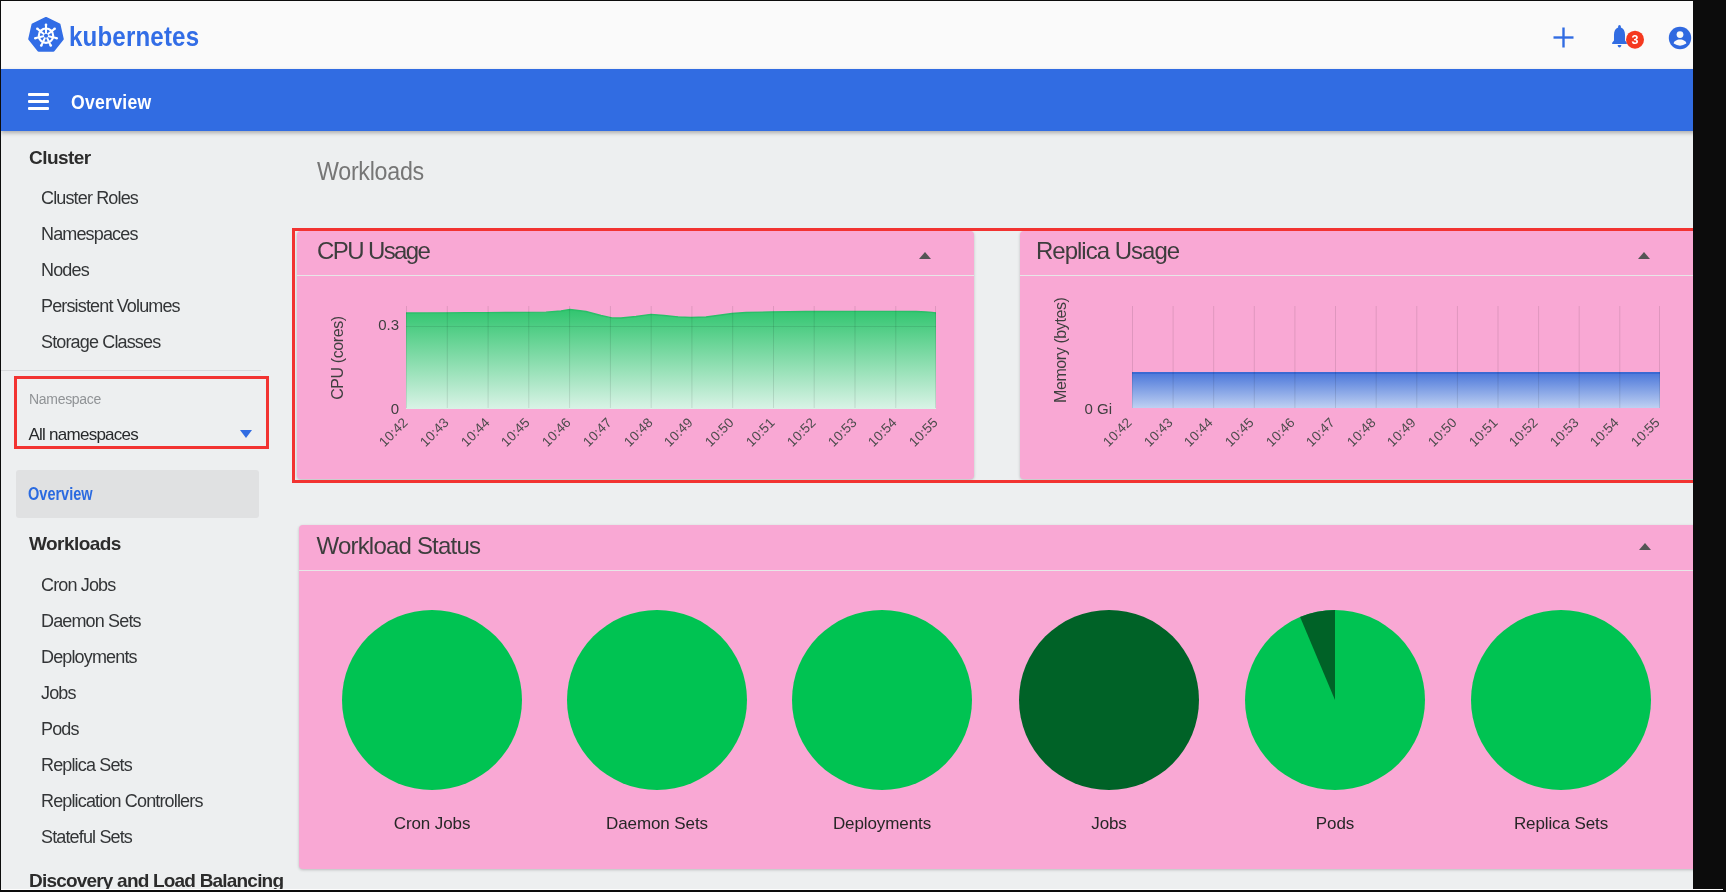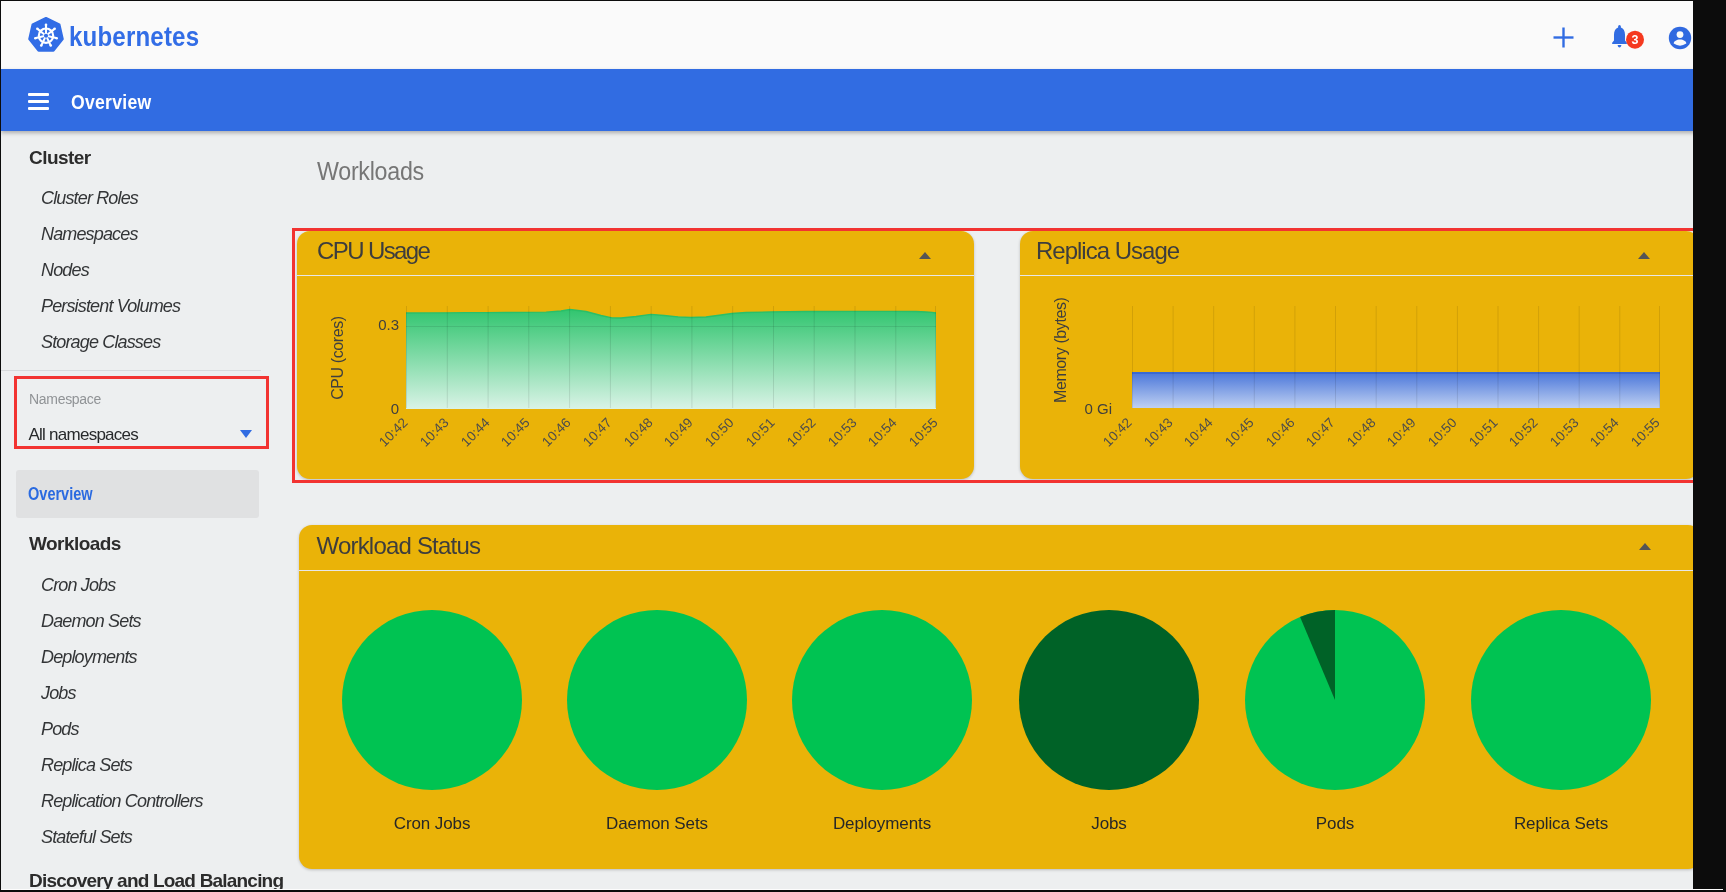--- a/index.html
+++ b/index.html
@@ -15,33 +15,33 @@
   #search { position:absolute; left:295px; top:11px; width:618px; height:43px; background:#e6e8e8; border-radius:2px; }
   #search span { position:absolute; left:82px; top:12px; font-size:17px; color:#84888b; }
 
   
   #bluebar { position:absolute; left:0; top:68px; width:1722px; height:62px; background:#316ce2; box-shadow:0 2px 4px rgba(0,0,0,0.28); }
   #bluebar .title { position:absolute; left:70px; top:22px; font-size:20px; font-weight:bold; color:#fff; letter-spacing:0.3px; transform:scaleX(0.88); transform-origin:left center; }
   .hline { position:absolute; left:27px; width:21px; height:3.4px; background:#fff; border-radius:1px; }
 
   
   .navhead { position:absolute; left:28px; font-size:19px; font-weight:bold; color:#2c2c2c; letter-spacing:-0.55px; }
-  .navitem { position:absolute; left:40px; font-size:18px; color:#333537; letter-spacing:-0.85px;font-style:italic; }
+  .navitem { position:absolute; left:40px; font-size:18px; color:#333537; letter-spacing:-0.85px; }
   #navdivider { position:absolute; left:0; top:369px; width:260px; height:1px; background:#d7d9db; }
   #nslabel { position:absolute; left:28px; top:390px; font-size:14px; color:#909396; letter-spacing:-0.3px; }
   #nsvalue { position:absolute; left:27.5px; top:424px; font-size:17px; color:#27292b; letter-spacing:-0.75px; }
   #nscaret { position:absolute; left:239px; top:429px; width:0; height:0; border-left:6.5px solid transparent; border-right:6.5px solid transparent; border-top:8px solid #316ce2; }
   #ovchip { position:absolute; left:15px; top:469px; width:243px; height:48px; background:#e0e1e2; border-radius:3px; }
   #ovchip span { position:absolute; left:12px; top:13.5px; font-size:17.5px; font-weight:bold; color:#2a6ae0; transform:scaleX(0.83); transform-origin:left top; }
 
   
   .redbox { position:absolute; border:3px solid #f23331; }
 
   
-  .card { position:absolute; background:#eab308; border-radius:13px; box-shadow:0 1px 3px rgba(0,0,0,0.22);padding-left:8px; }
+  .card { position:absolute; background:#f9a8d4; border-radius:4px; box-shadow:0 1px 3px rgba(0,0,0,0.22);padding-left:8px; }
   .cardtitle { position:absolute; left:20px; top:5.5px; font-size:24px; color:#3d3d3d; letter-spacing:-1.6px; }
   .carddiv { position:absolute; left:0; top:44px; width:100%; height:1px; background:#e7e7e7; }
   .caret-up { position:absolute; width:0; height:0; border-left:6px solid transparent; border-right:6px solid transparent; border-bottom:7px solid #555; }
 
   #pagetitle { position:absolute; left:316px; top:156px; font-size:25px; color:#767676; letter-spacing:-0.3px; transform:scaleX(0.93); transform-origin:left center; }
 
   .ylab { position:absolute; font-size:16px; color:#3f3f3f; letter-spacing:-0.4px; transform:rotate(-90deg); transform-origin:center; white-space:nowrap; }
   .ytick { position:absolute; font-size:15px; color:#3f3f3f; text-align:right; width:40px; }
   .xtick { position:absolute; font-size:13.5px; color:#4c4c4c; width:60px; text-align:right; transform-origin:100% 0; transform:rotate(-45deg); white-space:nowrap; }
 

